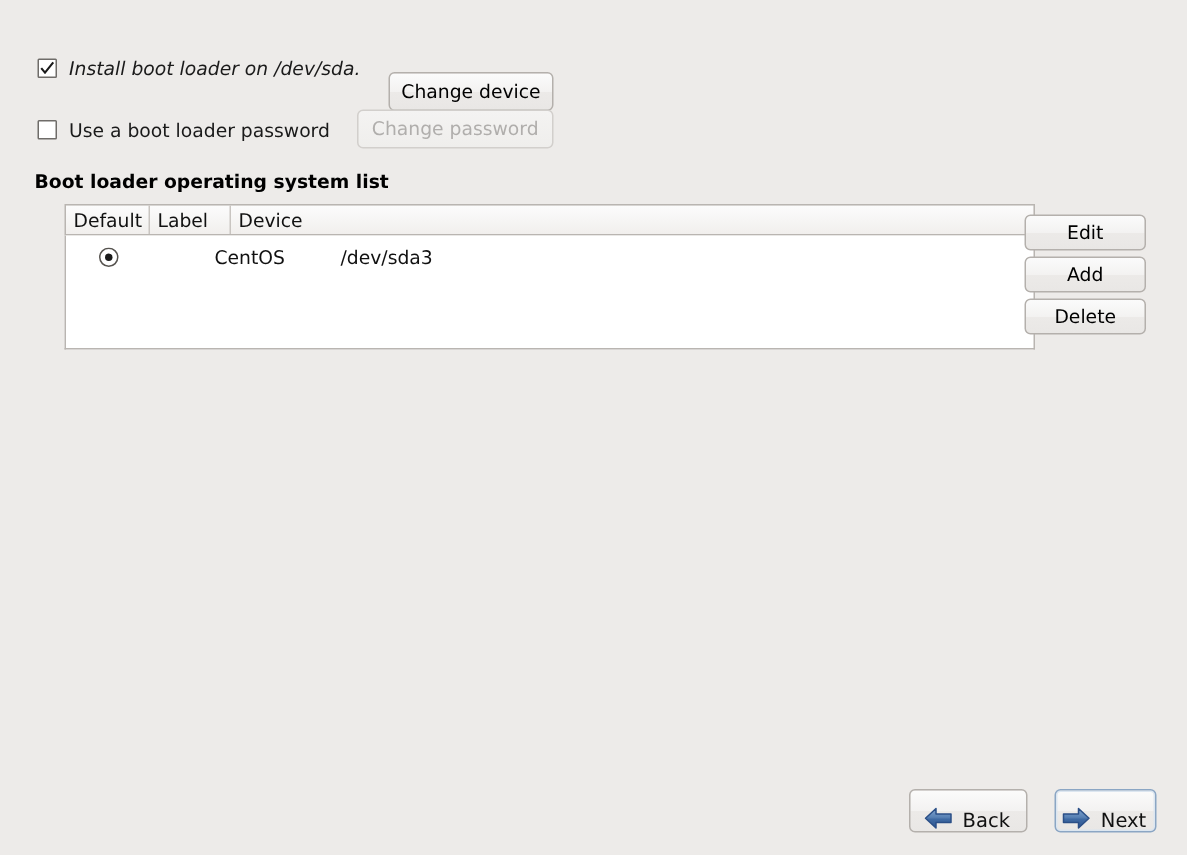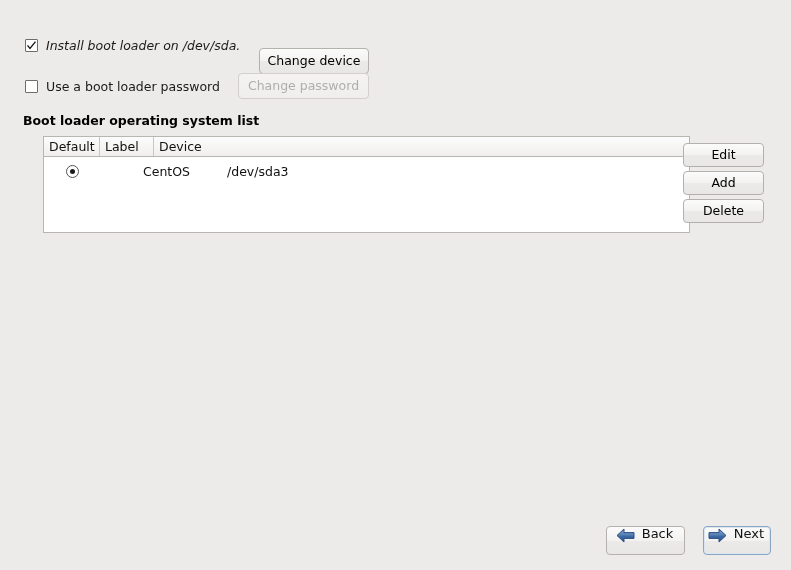--- a/index.html
+++ b/index.html
@@ -178,21 +178,21 @@
   .nav-buttons {
     position: absolute;
     left: 606px;
     top: 526px;
   }
   .nav-btn {
     position: absolute;
     top: 0;
     height: 29px;
     display: flex;
-    align-items: flex-start;
+    align-items: flex-end;
     justify-content: center;
     gap: 7px;
     padding: 0 12px 0 10px;
     box-sizing: border-box;
   }
   #back-btn { left: 0;  width: 79px; }
   #next-btn { left: 97px; width: 68px; border-color: #8ba6c4; box-shadow: inset 0 0 0 1px #dce6f0; }
   .nav-btn .arrow { flex: 0 0 auto; display: block; }
   .nav-btn .nav-label { font-size: 13px; color: #111; }
 

